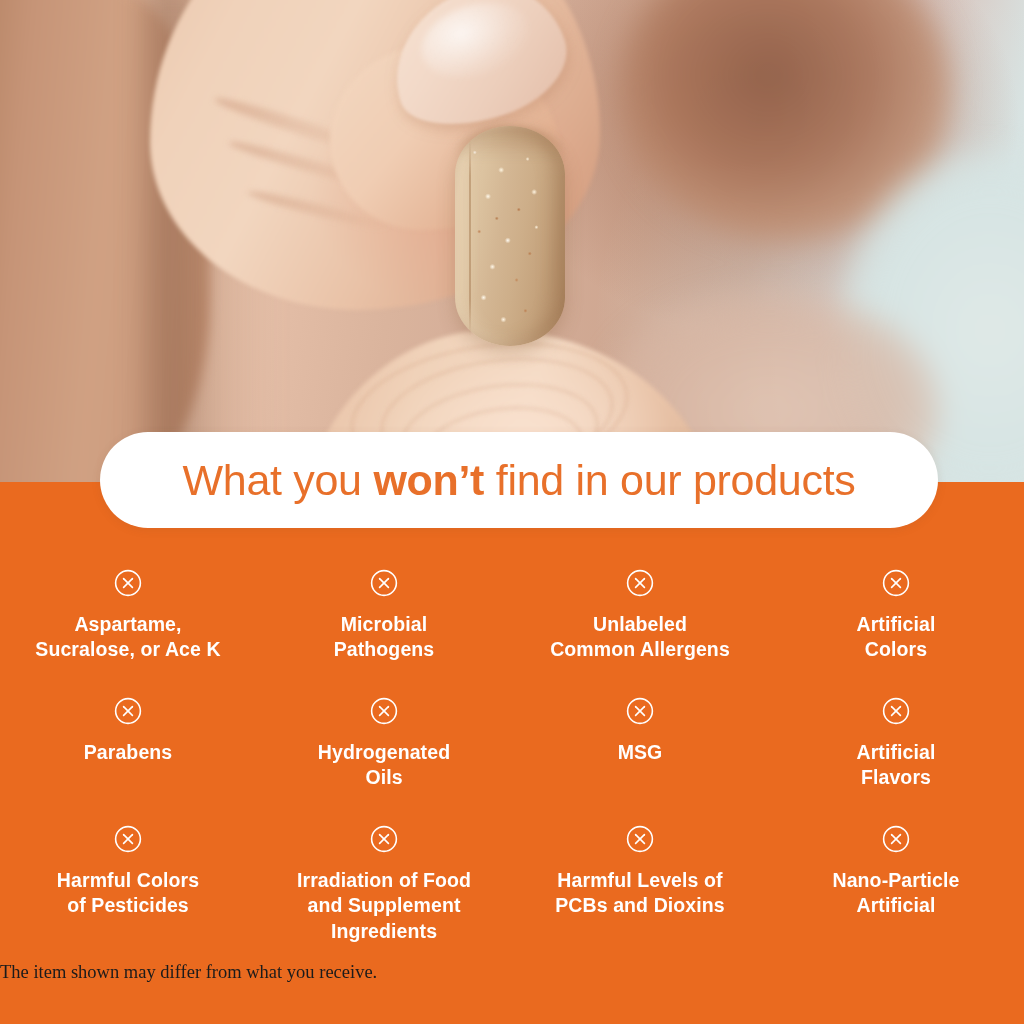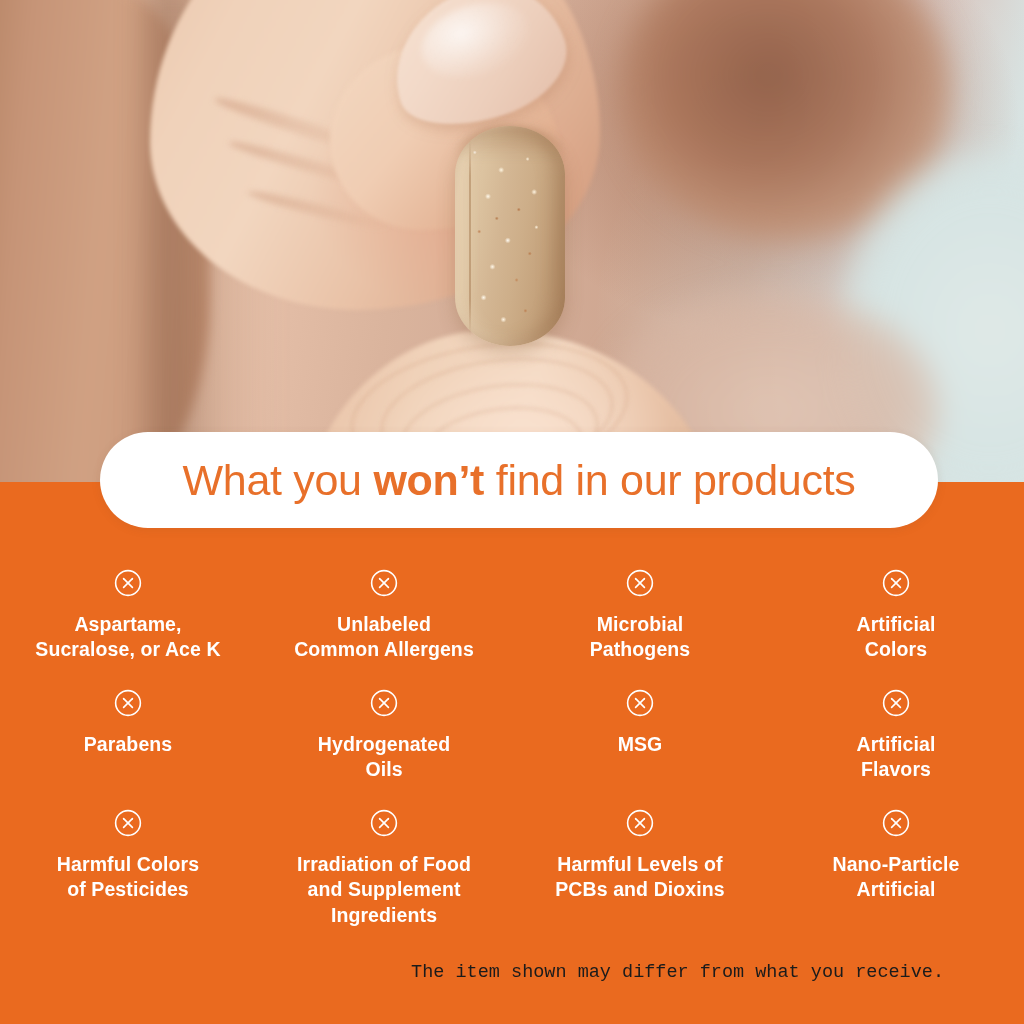--- a/index.html
+++ b/index.html
@@ -252,21 +252,21 @@
   }
 
   
   .grid {
     position: absolute;
     left: 0;
     top: 556px;
     width: 876px;
     display: grid;
     grid-template-columns: repeat(4, 256px);
-    row-gap: 0;
+    row-gap: 8px;
   }
   .grid-cell {
     display: flex;
     flex-direction: column;
     align-items: center;
     padding-top: 12px;
     height: 120px;
     box-sizing: border-box;
   }
   .grid-cell.tall { height: 130px; }
@@ -288,25 +288,25 @@
     white-space: pre-line;
     font-family: "Liberation Sans", sans-serif;
   }
 
   
   .footer-note {
     position: absolute;
     left: 0;
     top: 962px;
     width: 944px;
-    text-align: right;
+    text-align: left;
     color: #1b1b1b;
     font-size: 18.5px;
     font-weight: 400;
-    font-family: Liberation Mono, monospace;
+    font-family: Liberation Serif, serif;
   }
 </style>
 </head>
 <body>
 
 <div class="canvas">
 
   <div class="photo">
     <div class="photo-blurlayer">
       <div class="bg-blob-a"></div>
@@ -352,32 +352,32 @@
       <div class="cell-label">Aspartame,
 Sucralose, or Ace K</div>
     </div>
 
     <div class="grid-cell">
       <svg class="x-icon" viewBox="0 0 32 32">
           <circle cx="16" cy="16" r="13.2" fill="none" stroke="#ffffff" stroke-width="1.7"></circle>
           <line x1="11.3" y1="11.3" x2="20.7" y2="20.7" stroke="#ffffff" stroke-width="1.7" stroke-linecap="round"></line>
           <line x1="20.7" y1="11.3" x2="11.3" y2="20.7" stroke="#ffffff" stroke-width="1.7" stroke-linecap="round"></line>
         </svg>
+      <div class="cell-label">Microbial
+Pathogens</div>
+    </div>
+
+    <div class="grid-cell">
+      <svg class="x-icon" viewBox="0 0 32 32">
+          <circle cx="16" cy="16" r="13.2" fill="none" stroke="#ffffff" stroke-width="1.7"></circle>
+          <line x1="11.3" y1="11.3" x2="20.7" y2="20.7" stroke="#ffffff" stroke-width="1.7" stroke-linecap="round"></line>
+          <line x1="20.7" y1="11.3" x2="11.3" y2="20.7" stroke="#ffffff" stroke-width="1.7" stroke-linecap="round"></line>
+        </svg>
       <div class="cell-label">Unlabeled
 Common Allergens</div>
-    </div>
-
-    <div class="grid-cell">
-      <svg class="x-icon" viewBox="0 0 32 32">
-          <circle cx="16" cy="16" r="13.2" fill="none" stroke="#ffffff" stroke-width="1.7"></circle>
-          <line x1="11.3" y1="11.3" x2="20.7" y2="20.7" stroke="#ffffff" stroke-width="1.7" stroke-linecap="round"></line>
-          <line x1="20.7" y1="11.3" x2="11.3" y2="20.7" stroke="#ffffff" stroke-width="1.7" stroke-linecap="round"></line>
-        </svg>
-      <div class="cell-label">Microbial
-Pathogens</div>
     </div>
 
     <div class="grid-cell">
       <svg class="x-icon" viewBox="0 0 32 32">
           <circle cx="16" cy="16" r="13.2" fill="none" stroke="#ffffff" stroke-width="1.7"></circle>
           <line x1="11.3" y1="11.3" x2="20.7" y2="20.7" stroke="#ffffff" stroke-width="1.7" stroke-linecap="round"></line>
           <line x1="20.7" y1="11.3" x2="11.3" y2="20.7" stroke="#ffffff" stroke-width="1.7" stroke-linecap="round"></line>
         </svg>
       <div class="cell-label">Artificial
 Colors</div>

